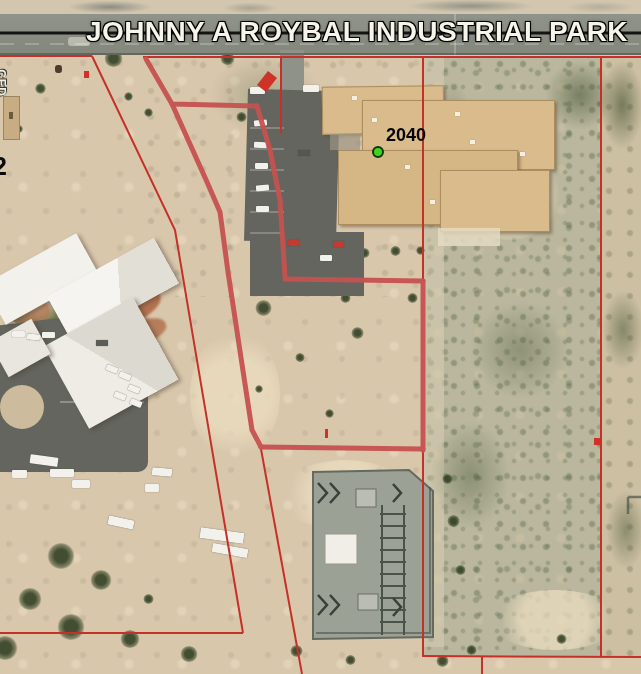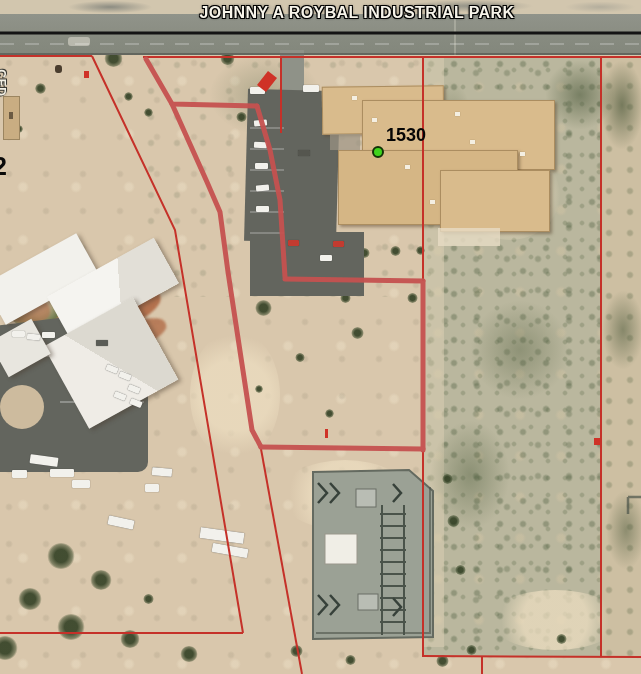--- a/index.html
+++ b/index.html
@@ -13,22 +13,22 @@
                      radial-gradient(ellipse 90px 9px at 470px 6px,rgba(132,134,126,.8),transparent 70%),
                      radial-gradient(ellipse 40px 8px at 250px 8px,rgba(140,142,132,.6),transparent 70%),
                      radial-gradient(ellipse 50px 8px at 600px 7px,rgba(150,150,140,.5),transparent 70%);}
   .road{left:0;top:14px;width:641px;height:41px;
         background:linear-gradient(180deg,#90938a 0%,#8b8e83 45%,#878b80 55%,#83877c 100%);}
   .road-smudge{left:68px;top:37px;width:22px;height:9px;background:rgba(235,232,220,.5);
         border-radius:3px;filter:blur(.4px);}
   .road-seam{left:454px;top:14px;width:2px;height:41px;background:rgba(235,230,215,.28);}
   .drive-entrance{left:280px;top:50px;width:24px;height:46px;background:#8f9288;}
 
-  .title{left:357px;top:4px;transform:translateX(-50%);white-space:nowrap;
-    font-size:16px;font-weight:bold;letter-spacing:.4px;color:#f7f4ea;
+  .title{left:357px;top:16px;transform:translateX(-50%);white-space:nowrap;
+    font-size:28px;font-weight:bold;letter-spacing:.4px;color:#f7f4ea;
     text-shadow:0 0 3px #000,1px 1px 0 #000,-1px -1px 0 #000,1px -1px 0 #000,-1px 1px 0 #000;z-index:60;}
 
   
   .zone-base{left:0;top:54px;width:641px;height:620px;background:#d9c7ac;
     background-image:radial-gradient(circle at 9px 9px,rgba(160,150,125,.25) 2px,transparent 4px),
                      radial-gradient(circle at 23px 27px,rgba(235,222,196,.5) 3px,transparent 6px);
     background-size:37px 37px,53px 53px;}
   .zone-central{left:143px;top:57px;width:281px;height:240px;
     background-image:radial-gradient(circle at 8px 8px,rgba(120,128,100,.25) 2px,transparent 4px);
     background-size:26px 26px;}
@@ -254,18 +254,18 @@
       <path d="M146 59 L172 104 L257 106"></path>
       <path d="M172 104 L207 182 L220 212 L228 272 L252 430 L261 447"></path>
       <path d="M257 106 L270 150 L280 200 L285 277"></path>
       <path d="M285 279 L423 281"></path>
       <path d="M423 281 L423 450"></path>
       <path d="M261 447 L423 449"></path>
     </g>
   </svg>
 
   <div class="title">JOHNNY A ROYBAL INDUSTRIAL PARK</div>
-  <div class="lbl-1120">1530</div>
+  <div class="lbl-1120">2040</div>
   <div class="dot-1120" title=""></div>
   <div class="lbl-2">2</div>
   <div class="lbl-cfd">CFD</div>
 
 </div>
 
 </body></html>

